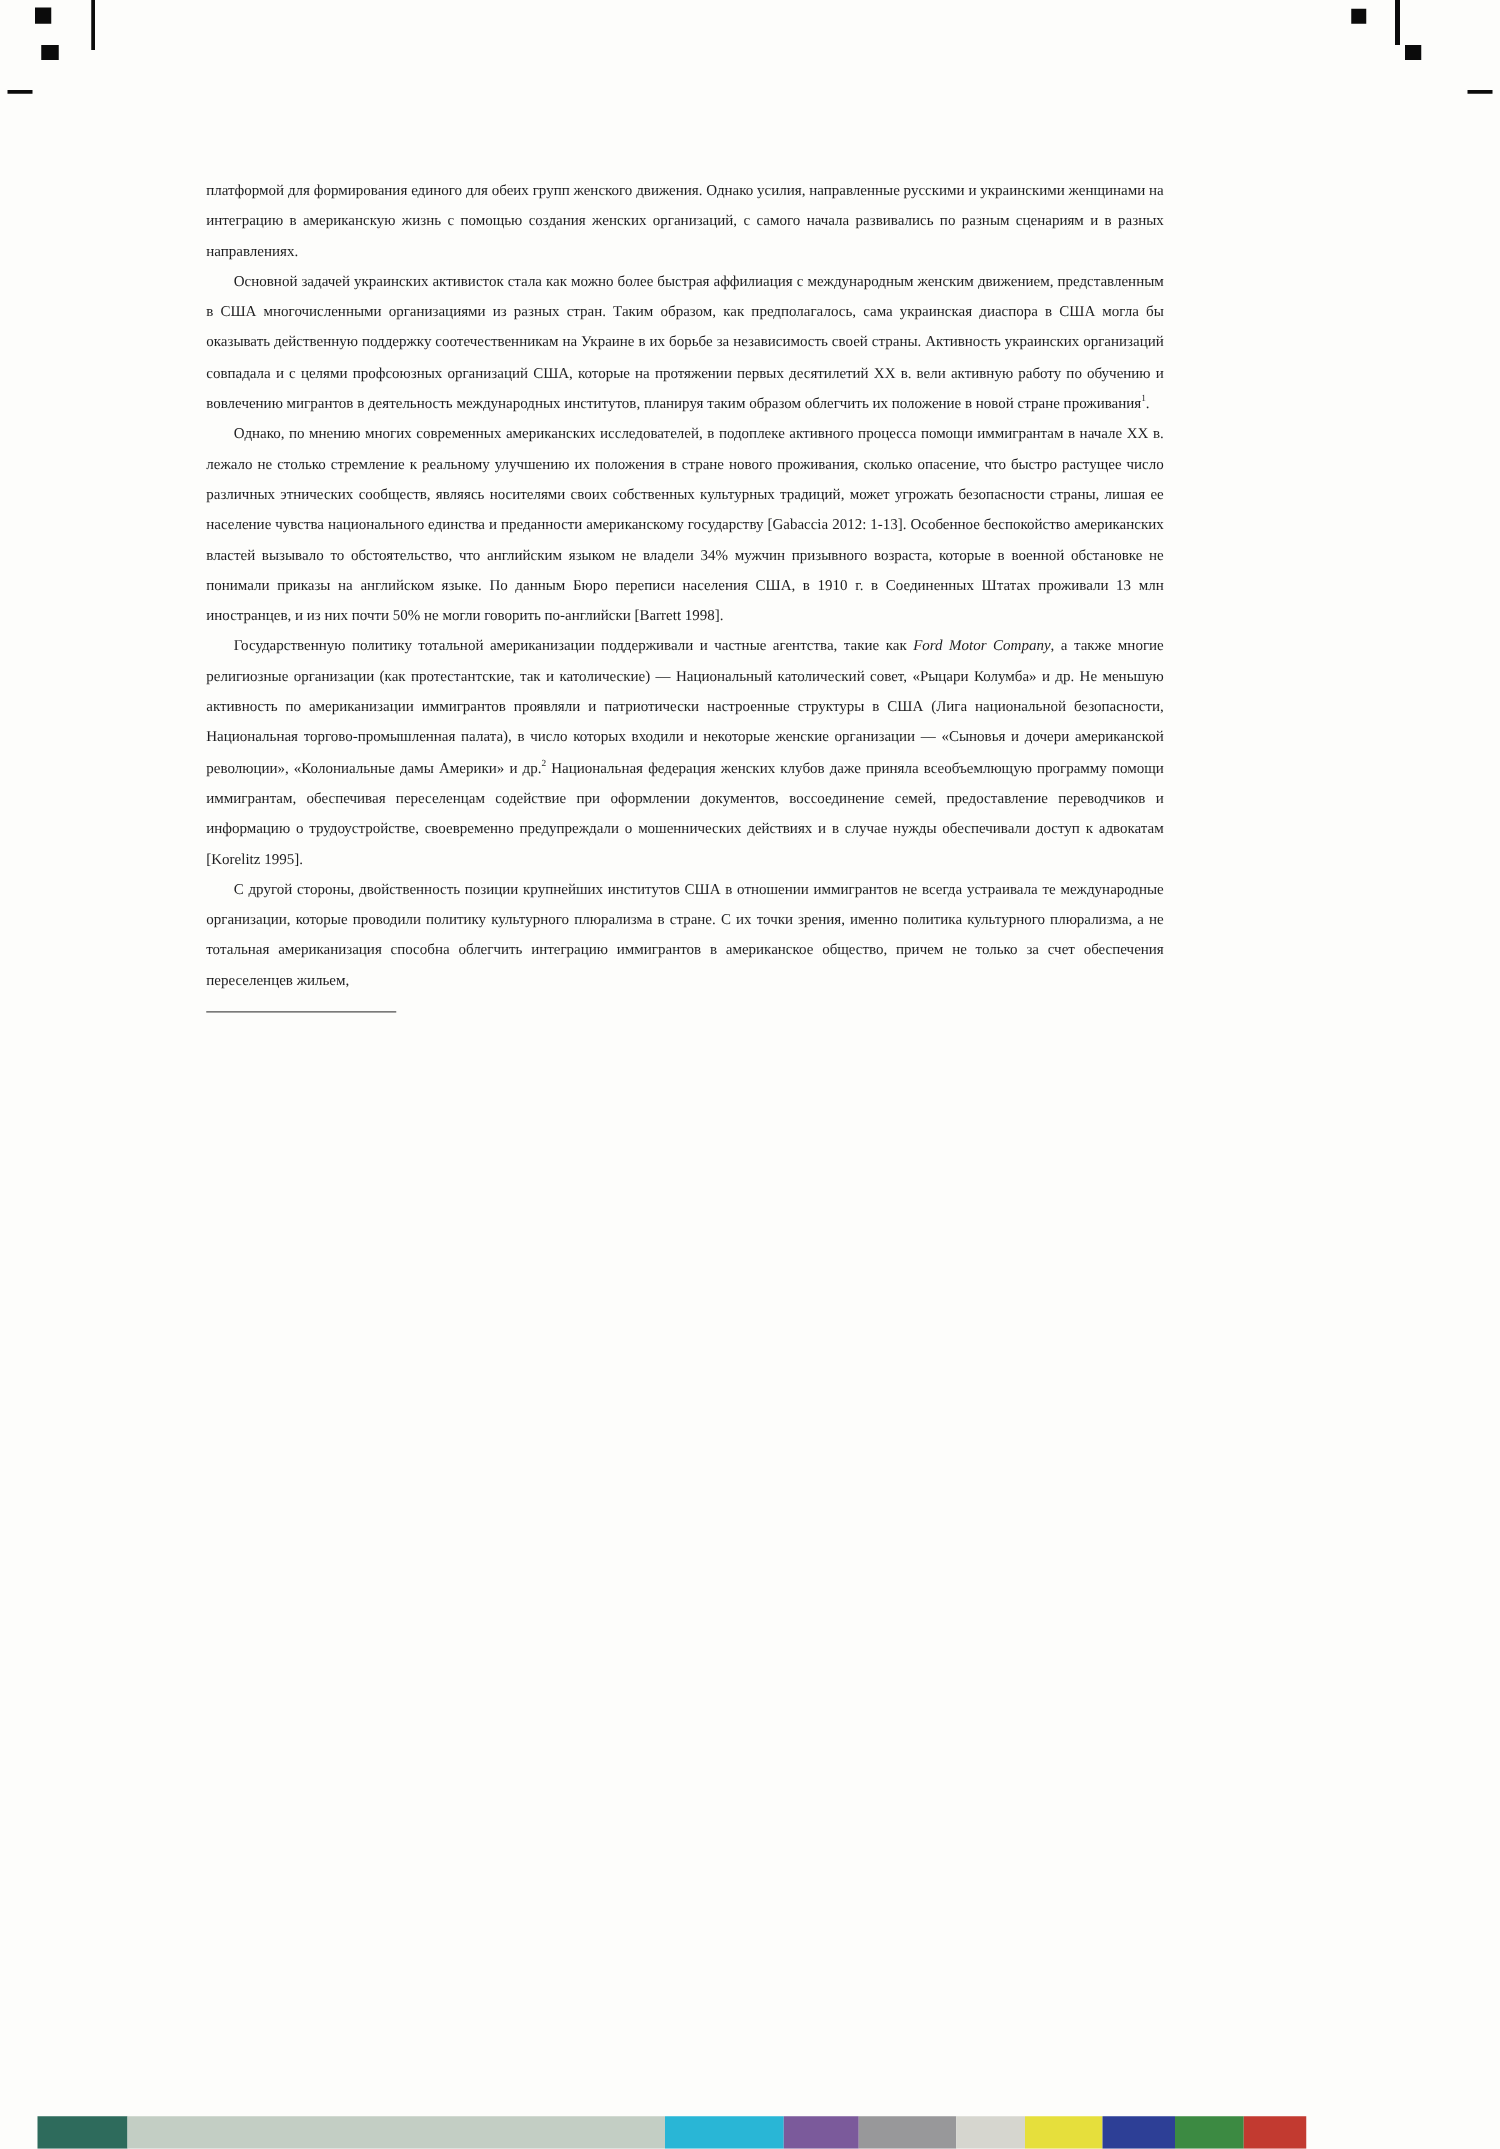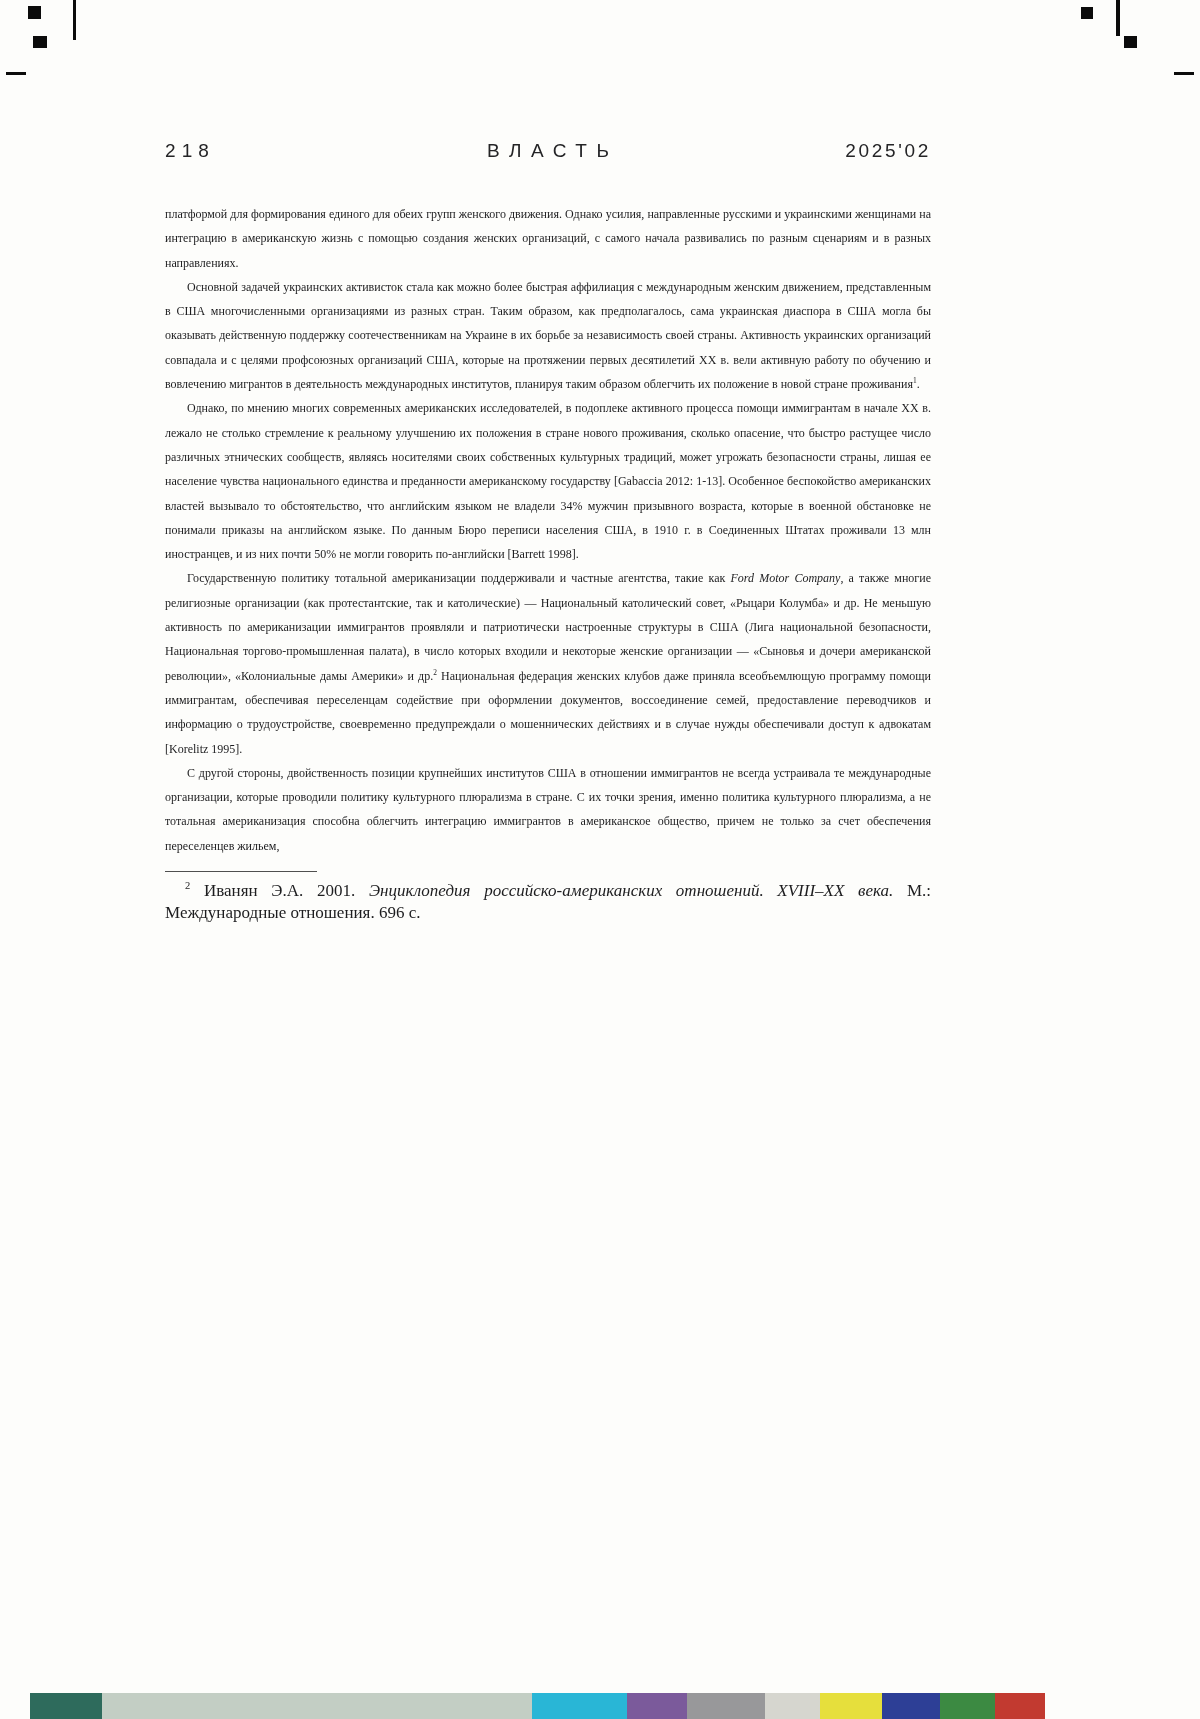--- a/index.html
+++ b/index.html
@@ -41,37 +41,31 @@
   <div class="mark" style="left:28px;top:6px;width:13px;height:13px;"></div>
   <div class="mark" style="left:73px;top:0;width:3px;height:40px;"></div>
   <div class="mark" style="left:33px;top:36px;width:14px;height:12px;"></div>
   <div class="mark" style="left:6px;top:72px;width:20px;height:3px;"></div>
   <div class="mark" style="left:1081px;top:7px;width:12px;height:12px;"></div>
   <div class="mark" style="left:1116px;top:0;width:4px;height:36px;"></div>
   <div class="mark" style="left:1124px;top:36px;width:13px;height:12px;"></div>
   <div class="mark" style="left:1174px;top:72px;width:20px;height:3px;"></div>
 
   <div class="content" style="color: rgb(29, 29, 31);">
-    <header class="pagehead">
-      <span class="pnum">218</span>
-      <span class="jtitle">ВЛАСТЬ</span>
-      <span class="issue">2025'02</span>
-    </header>
 
     <main id="body-container">
         <p><span>платформой для формирования единого для обеих групп женского движения. Однако усилия, направленные русскими и украинскими женщинами на интеграцию в американскую жизнь с помощью создания женских организаций, с самого начала развивались по разным сценариям и в разных направлениях.</span></p>
         <p class="indent"><span>Основной задачей украинских активисток стала как можно более быстрая аффилиация с международным женским движением, представленным в США многочисленными организациями из разных стран. Таким образом, как предполагалось, сама украинская диаспора в США могла бы оказывать действенную поддержку соотечественникам на Украине в их борьбе за независимость своей страны. Активность украинских организаций совпадала и с целями профсоюзных организаций США, которые на протяжении первых десятилетий XX в. вели активную работу по обучению и вовлечению мигрантов в деятельность международных институтов, планируя таким образом облегчить их положение в новой стране проживания</span><sup>1</sup><span>.</span></p>
         <p class="indent"><span>Однако, по мнению многих современных американских исследователей, в подоплеке активного процесса помощи иммигрантам в начале XX в. лежало не столько стремление к реальному улучшению их положения в стране нового проживания, сколько опасение, что быстро растущее число различных этнических сообществ, являясь носителями своих собственных культурных традиций, может угрожать безопасности страны, лишая ее население чувства национального единства и преданности американскому государству [Gabaccia 2012: 1-13]. Особенное беспокойство американских властей вызывало то обстоятельство, что английским языком не владели 34% мужчин призывного возраста, которые в военной обстановке не понимали приказы на английском языке. По данным Бюро переписи населения США, в 1910 г. в Соединенных Штатах проживали 13 млн иностранцев, и из них почти 50% не могли говорить по-английски [Barrett 1998].</span></p>
         <p class="indent"><span>Государственную политику тотальной американизации поддерживали и частные агентства, такие как </span><em>Ford Motor Company</em><span>, а также многие религиозные организации (как протестантские, так и католические) — Национальный католический совет, «Рыцари Колумба» и др. Не меньшую активность по американизации иммигрантов проявляли и патриотически настроенные структуры в США (Лига национальной безопасности, Национальная торгово-промышленная палата), в число которых входили и некоторые женские организации — «Сыновья и дочери американской революции», «Колониальные дамы Америки» и др.</span><sup>2</sup><span> Национальная федерация женских клубов даже приняла всеобъемлющую программу помощи иммигрантам, обеспечивая переселенцам содействие при оформлении документов, воссоединение семей, предоставление переводчиков и информацию о трудоустройстве, своевременно предупреждали о мошеннических действиях и в случае нужды обеспечивали доступ к адвокатам [Korelitz 1995].</span></p>
         <p class="indent"><span>С другой стороны, двойственность позиции крупнейших институтов США в отношении иммигрантов не всегда устраивала те международные организации, которые проводили политику культурного плюрализма в стране. С их точки зрения, именно политика культурного плюрализма, а не тотальная американизация способна облегчить интеграцию иммигрантов в американское общество, причем не только за счет обеспечения переселенцев жильем,</span></p>
       </main>
 
     <div class="fnrule"></div>
     <div class="footnotes" id="footnotes">
-        <p><sup>2</sup><span> Иванян Э.А. 2001. </span><em>Энциклопедия российско-американских отношений. XVIII–XX века.</em><span> М.: Международные отношения. 696 с.</span></p>
       </div>
   </div>
 
   <div class="colorbar" id="colorbar">
       <div style="background: rgb(46, 107, 92); width: 72px;"></div>
       <div style="background: rgb(195, 206, 196); width: 430px;"></div>
       <div style="background: rgb(41, 182, 214); width: 95px;"></div>
       <div style="background: rgb(123, 90, 155); width: 60px;"></div>
       <div style="background: rgb(152, 152, 154); width: 78px;"></div>
       <div style="background: rgb(214, 214, 207); width: 55px;"></div>

